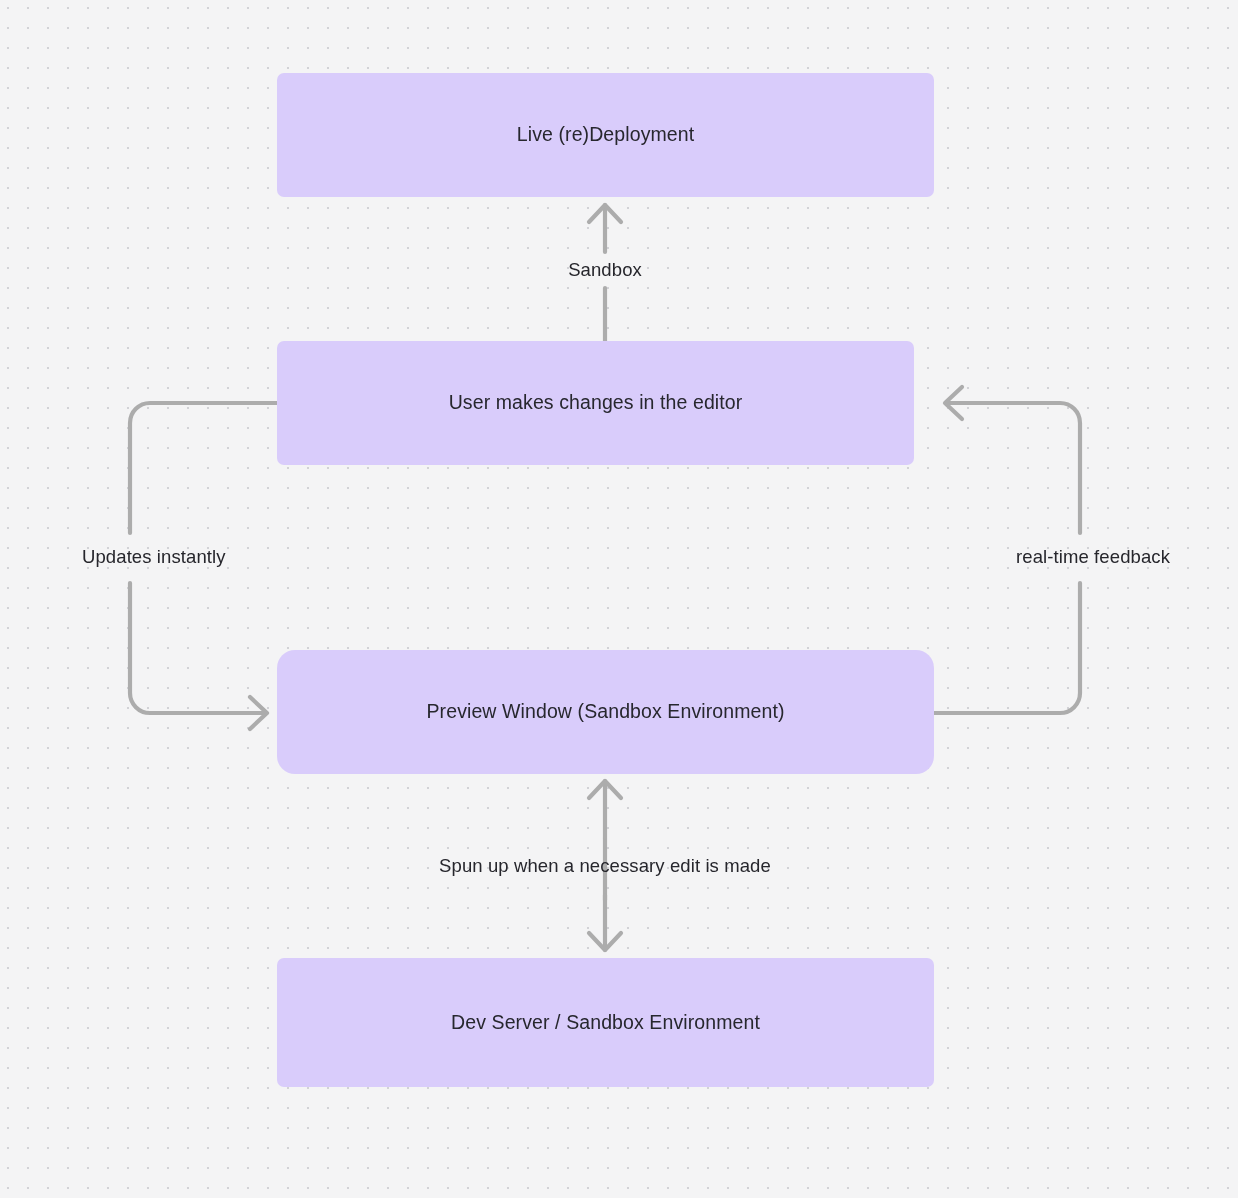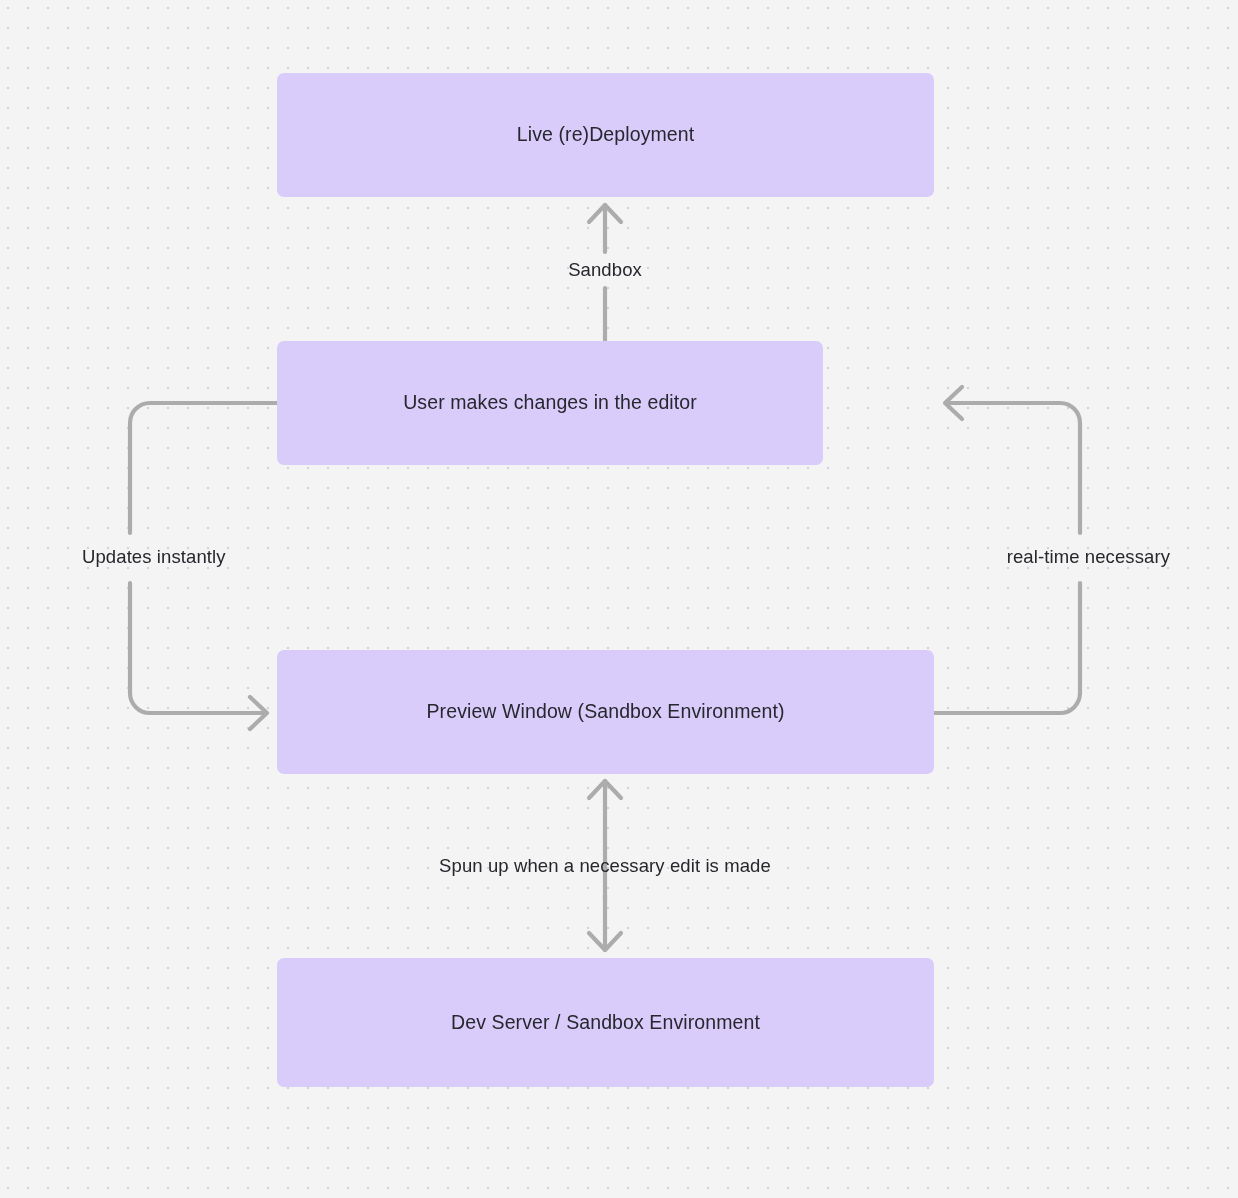--- a/index.html
+++ b/index.html
@@ -98,33 +98,33 @@
         <path d="M 589 933 L 605 950 L 621 933"></path>
       </g>
 
     </g>
   </svg>
 
   <div class="node" style="left:277px; top:73px; width:657px; height:124px;">
     <span class="node-label">Live (re)Deployment</span>
   </div>
 
-  <div class="node" style="left:277px; top:341px; width:546px; height:124px;">
+  <div class="node" style="left:277px; top:341px; width:637px; height:124px;">
     <span class="node-label">User makes changes in the editor</span>
   </div>
 
-  <div class="node" style="left:277px; top:650px; width:657px; height:124px;">
+  <div class="node" style="left:277px; top:650px; width:657px; height:124px;border-radius:18px;">
     <span class="node-label">Preview Window (Sandbox Environment)</span>
   </div>
 
   <div class="node" style="left:277px; top:958px; width:657px; height:129px;">
     <span class="node-label">Dev Server / Sandbox Environment</span>
   </div>
 
   <div class="edge-label el-center" style="left:605px; top:270px;">Sandbox</div>
 
   <div class="edge-label el-left" style="left:50px; top:557px;margin-left:32px;">Updates instantly</div>
 
-  <div class="edge-label el-right" style="left:1170px; top:557px;">real-time necessary</div>
+  <div class="edge-label el-right" style="left:1170px; top:557px;">real-time feedback</div>
 
   <div class="edge-label el-center" style="left:605px; top:866px;">Spun up when a necessary edit is made</div>
 
 </div>
 
 </body></html>

